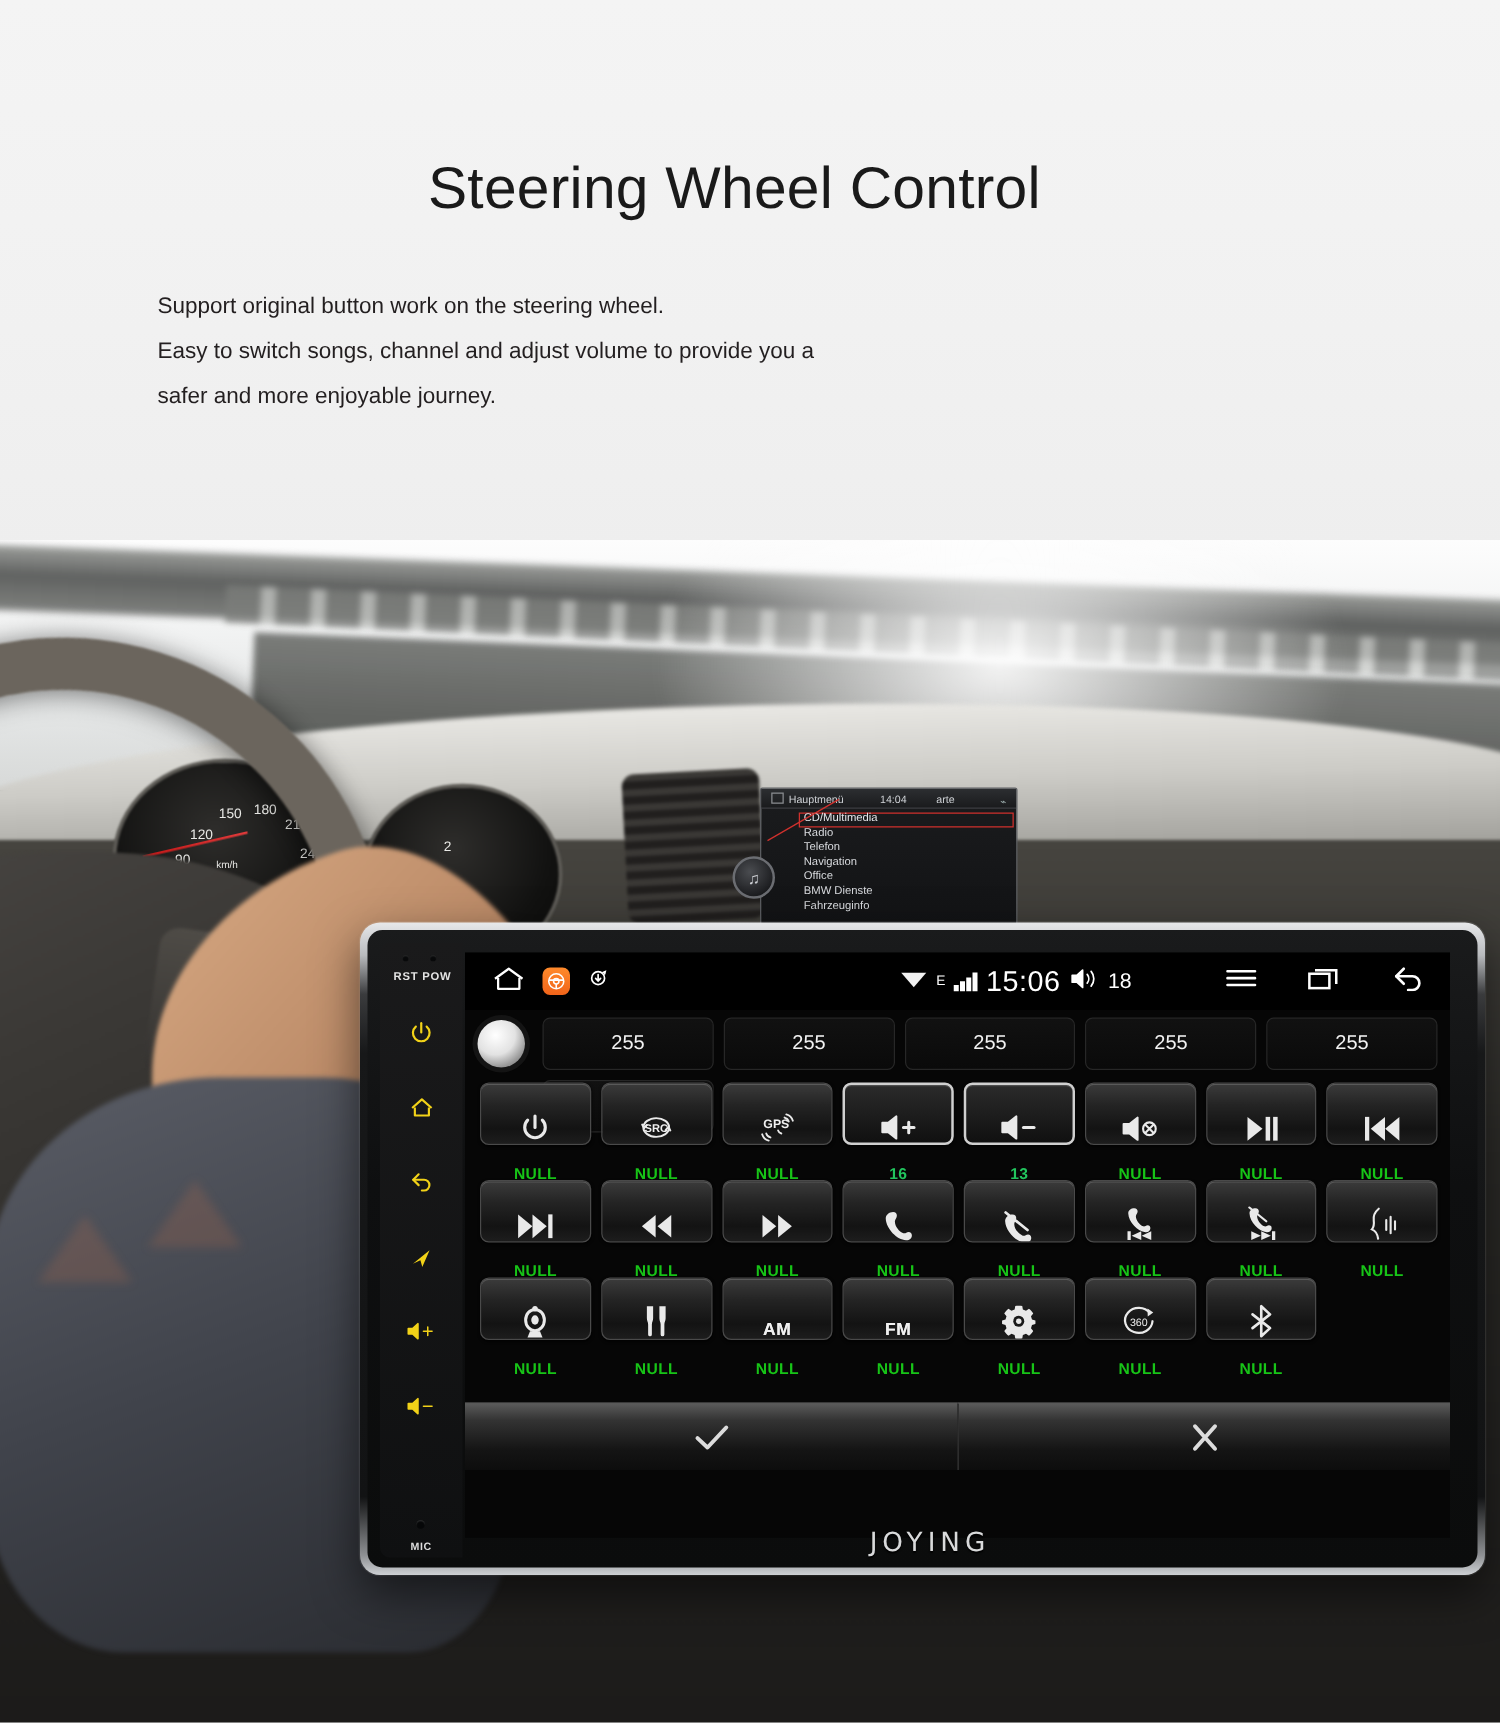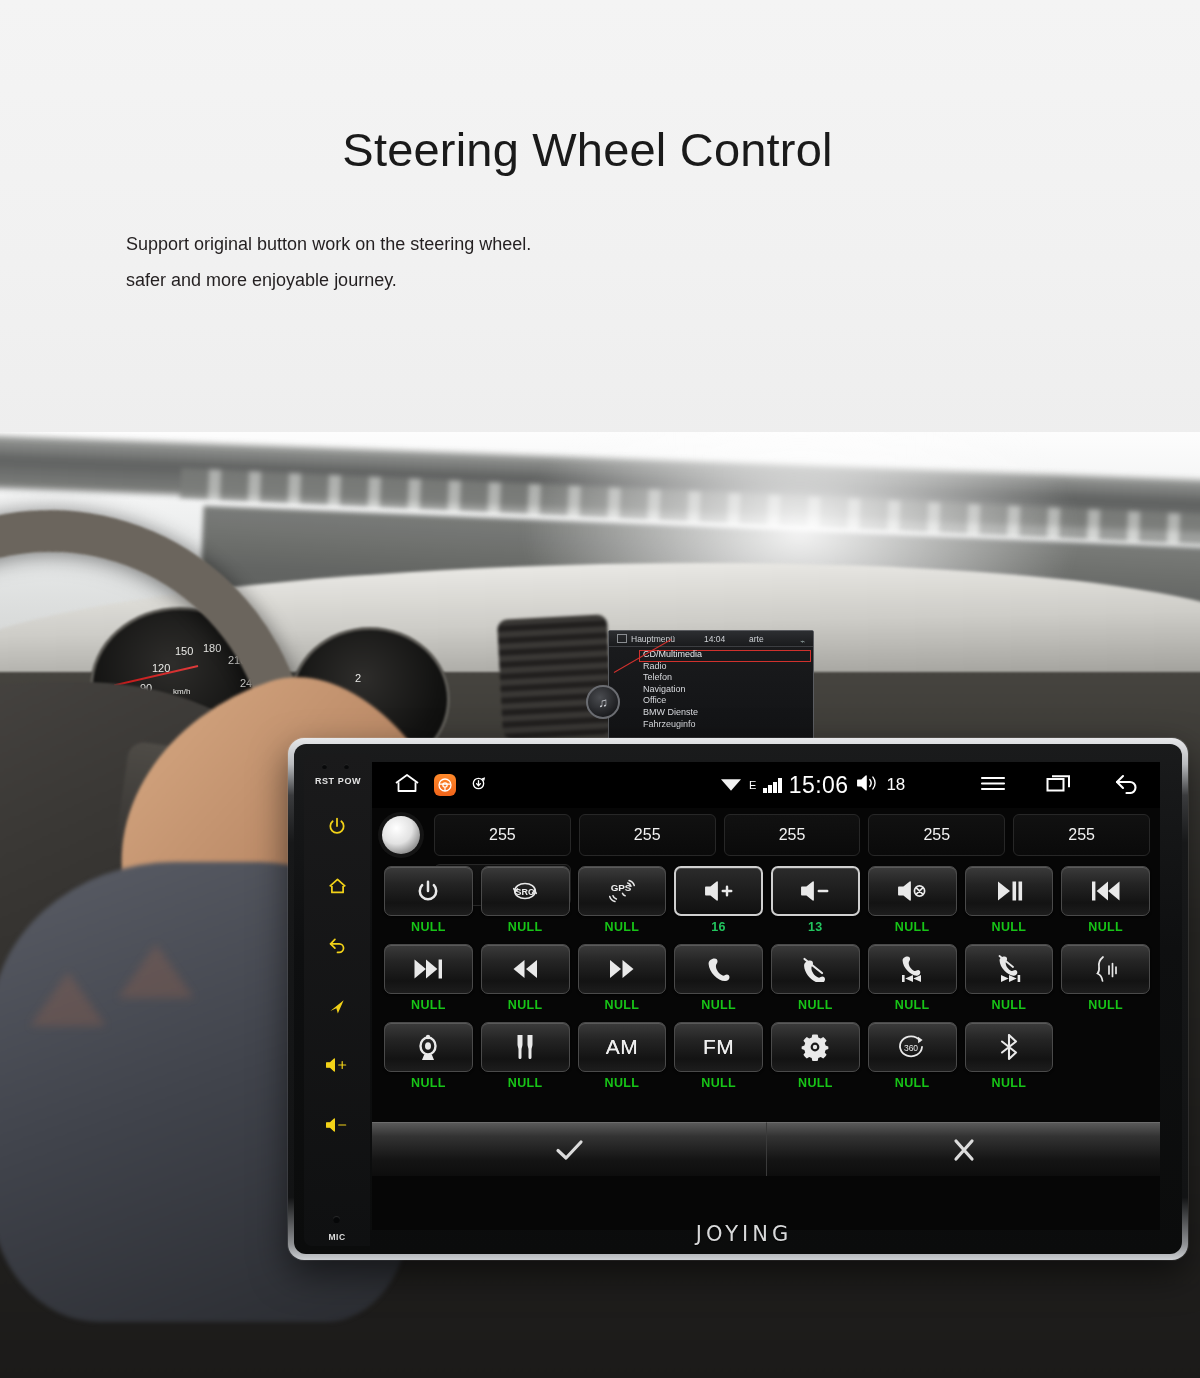--- a/index.html
+++ b/index.html
@@ -277,30 +277,30 @@
   .btnrow { position: absolute; left: 12px; width: 766px; display: grid; gap: 8px; }
   .btnrow.r1 { top: 58px; grid-template-columns: repeat(8, 1fr); }
   .btnrow.r2 { top: 136px; grid-template-columns: repeat(8, 1fr); }
   .btnrow.r3 { top: 214px; grid-template-columns: repeat(8, 1fr); }
 
   .cell { display: flex; flex-direction: column; align-items: center; }
   .keybtn {
     width: 100%; height: 50px; border-radius: 7px;
     background: linear-gradient(180deg,#3b3b3b 0%, #242424 35%, #131313 75%, #1d1d1d 100%);
     border: 1px solid #4a4a4a;
-    display: flex; align-items: center; justify-content: center;
+    display: flex; align-items: flex-end; justify-content: center;
     color: #e8e8e8;
     box-shadow: inset 0 1px 0 rgba(255,255,255,.16), 0 1px 2px rgba(0,0,0,.7);
   }
   .keybtn.sel { border: 2px solid #cfcfcf; background: linear-gradient(180deg,#2b2b2b,#101010); }
   .keybtn svg { display:block; }
-  .keybtn .txt { font-size: 21px; font-weight: 400; letter-spacing: .5px;
+  .keybtn .txt { font-size: 14px; font-weight: 700; letter-spacing: .5px;
                  background: linear-gradient(180deg,#ffffff,#b9b9b9);
                  -webkit-background-clip: text; background-clip: text; color: #efefef; }
-  .klabel { margin-top: 4px; font-size: 12.5px; font-weight: 700; color: #17c417; letter-spacing: .3px; }
+  .klabel { margin-top: 16px; font-size: 12.5px; font-weight: 700; color: #17c417; letter-spacing: .3px; }
   .klabel.num { color: #22c55e; }
 
   .hint {
     position: absolute; left: 0; top: 288px; width: 788px; text-align: center;
     color: #ff1414; font-size: 13.5px; font-weight: 700;
   }
   .footbar {
     position: absolute; left: 0; top: 314px; width: 788px; height: 54px;
     display: grid; grid-template-columns: 1fr 1fr;
   }
@@ -320,20 +320,21 @@
 </style>
 </head>
 <body>
 
 <div class="page">
 
   <div class="header">
     <div class="page-title">Steering Wheel Control</div>
     <div class="body-copy">
       <div>Support original button work on the steering wheel.</div>
+      <div>Easy to switch songs, channel and adjust volume to provide you a</div>
       <div>safer and more enjoyable journey.</div>
     </div>
   </div>
 
   <div class="photo">
     <div class="sky"></div>
     <div class="guardrail"></div>
     <div class="guardrail2"></div>
     <div class="road"></div>
     <div class="lane"></div>

